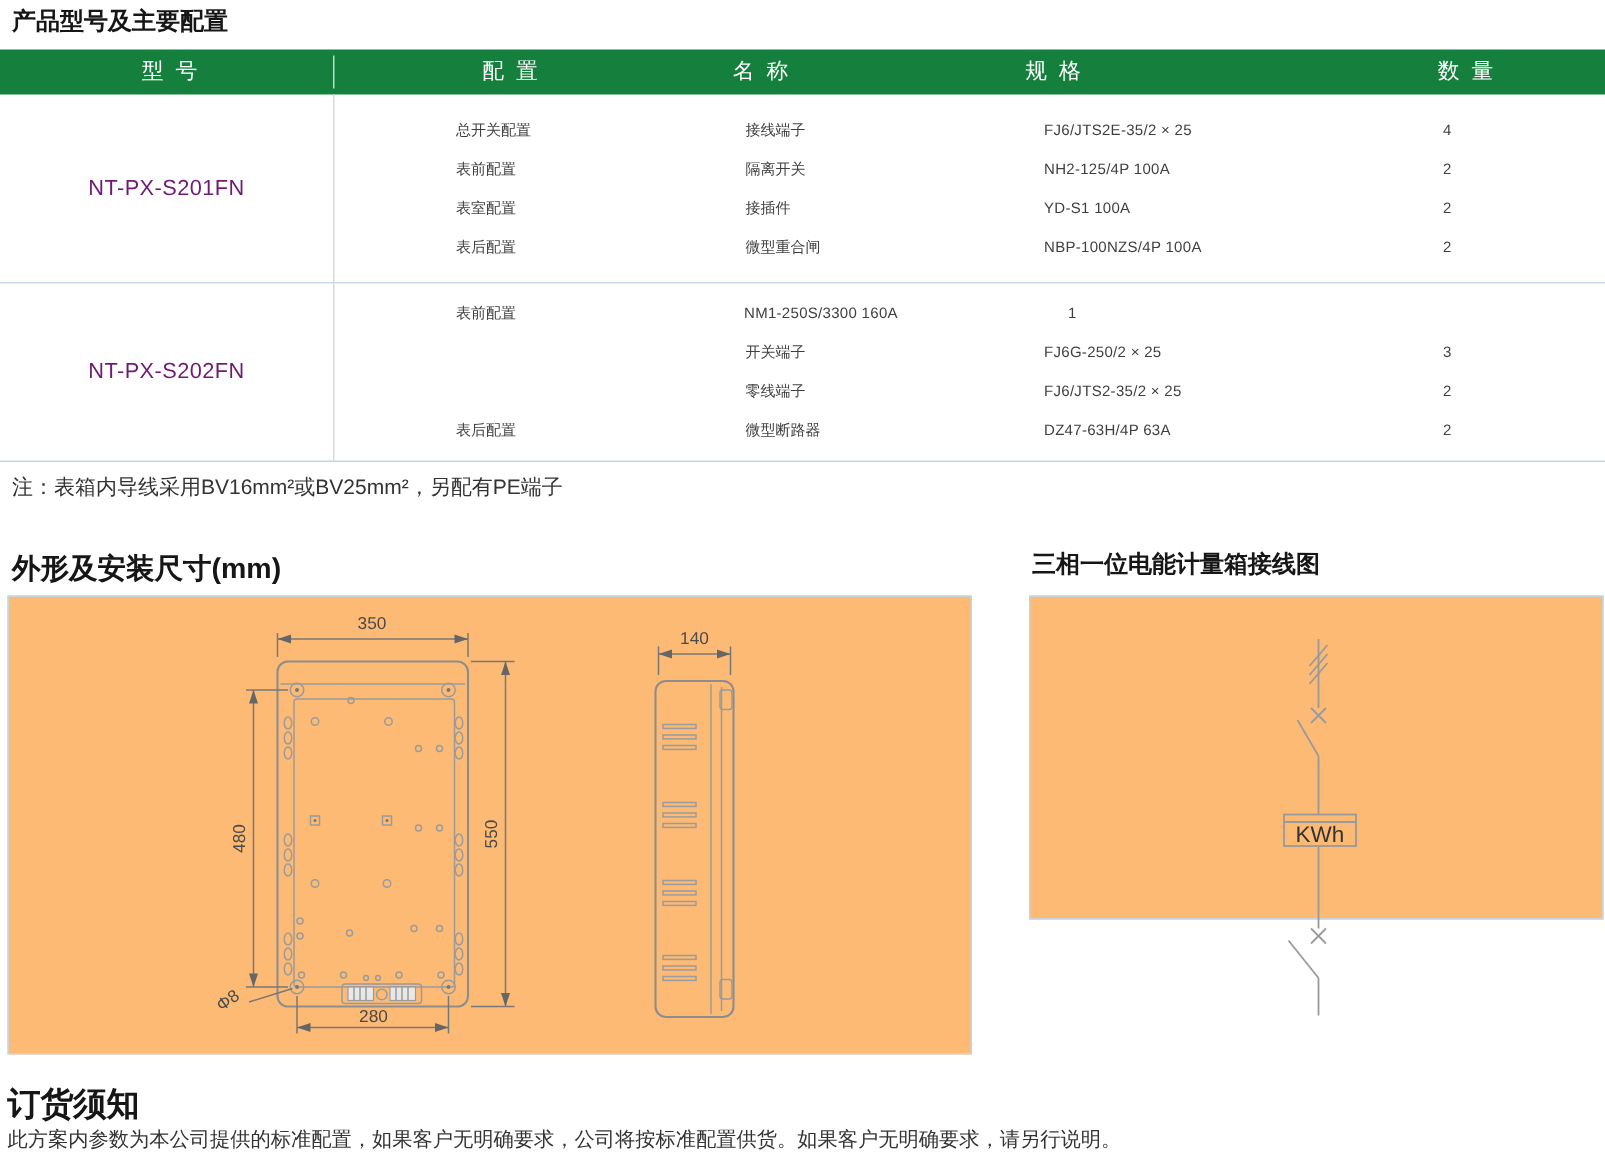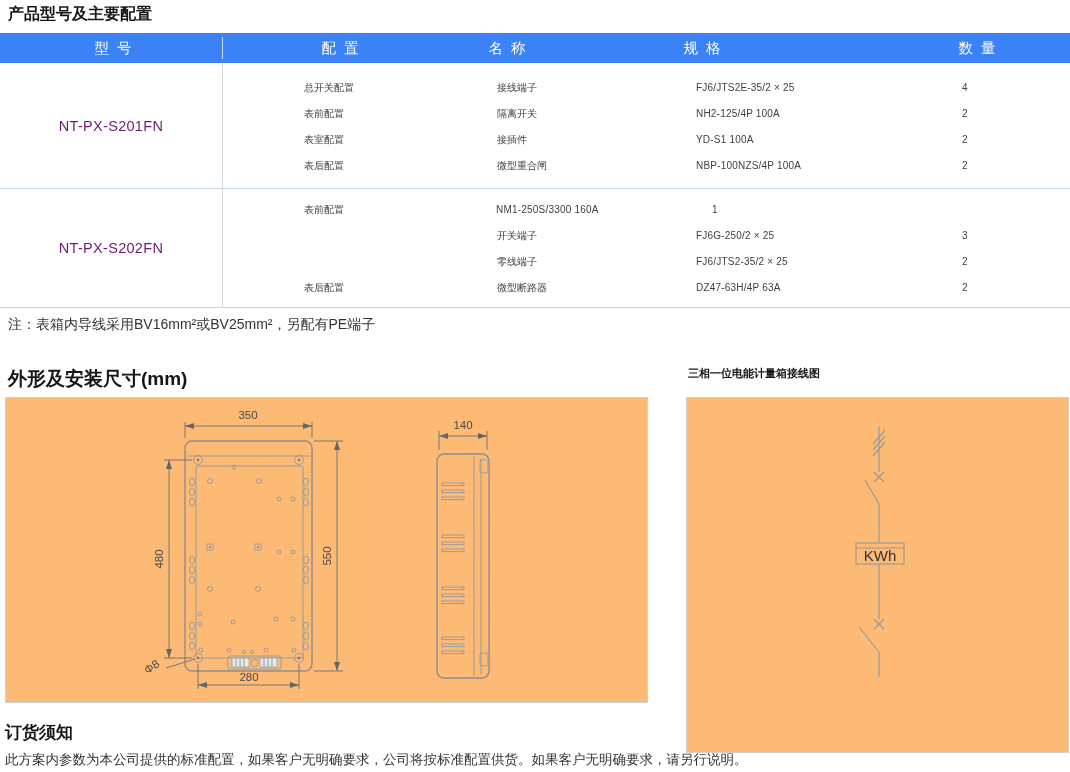--- a/index.html
+++ b/index.html
@@ -4,26 +4,26 @@
 <style>
   html,body{margin:0;padding:0;background:#ffffff;}
   body{width:1070px;height:772px;position:relative;overflow:hidden;
        font-family:"Liberation Sans","DejaVu Sans",sans-serif;color:#3d3d3d;}
   .abs{position:absolute;}
 
   
   .sec-title{font-weight:bold;color:#161616;}
   #main-title{left:8px;top:4px;font-size:16px;}
   #dim-title{left:8px;top:366px;font-size:19px;}
-  #wiring-title{left:688px;top:366px;font-size:11px;}
-  #order-title{left:5px;top:721px;font-size:17px;}
+  #wiring-title{left:688px;top:366px;font-size:16px;}
+  #order-title{left:5px;top:721px;font-size:22px;}
 
   
   #spec-table{left:0;top:33px;width:1070px;}
-  .thead{position:relative;height:30px;background:#3b82f6;text-align:center;}
+  .thead{position:relative;height:30px;background:#15803d;text-align:center;}
   .thead .hlabel{position:absolute;top:0;line-height:30px;color:#ffffff;
                  font-size:14.5px;letter-spacing:2px;transform:translateX(-50%);white-space:nowrap;}
   .thead .hdiv{position:absolute;left:222px;top:4px;bottom:4px;width:1px;background:rgba(255,255,255,.7);}
   .tbody{position:relative;}
   .vdiv{position:absolute;left:222px;top:0;bottom:0;width:1px;background:#d4dbe0;}
   .trow{display:grid;grid-template-columns:222px 848px;}
   .trow.r2{border-top:1px solid #ccdae6;}
   .trow:last-of-type{border-bottom:1px solid #c4d4e0;}
   .cell-model{display:flex;align-items:center;justify-content:center;
               font-size:14.5px;color:#701a75;letter-spacing:.3px;}
@@ -35,21 +35,21 @@
          font-size:10px;color:#3f3f3f;}
   .c-config{padding-left:82px;}
   .c-name{padding-left:43px;}
   .c-spec{padding-left:42px;letter-spacing:.2px;}
   .c-qty{padding-left:58px;}
 
   #note-line{left:8px;top:316px;font-size:14px;color:#333;}
 
   .panel{background:#fdba74;border:1px solid #c9d3da;box-sizing:border-box;}
   #dim-panel{left:5px;top:397px;width:643px;height:306px;}
-  #wiring-panel{left:686px;top:397px;width:383px;height:356px;}
+  #wiring-panel{left:686px;top:397px;width:383px;height:216px;}
 
   #order-text{left:5px;top:750px;width:1000px;font-size:13.5px;color:#333;line-height:19px;}
 
   svg{display:block;}
   .geo{stroke:#9b9b9b;fill:none;stroke-width:1;}
   .geo2{stroke:#8d8d8d;fill:none;stroke-width:1.4;}
   .dim{stroke:#777;fill:none;stroke-width:1;}
   .arr{fill:#666;stroke:none;}
   .dimtxt{fill:#4a4a4a;font-size:11.5px;font-family:"Liberation Sans","DejaVu Sans",sans-serif;}
   .wline{stroke:#9a9a9a;fill:none;stroke-width:1.2;}

